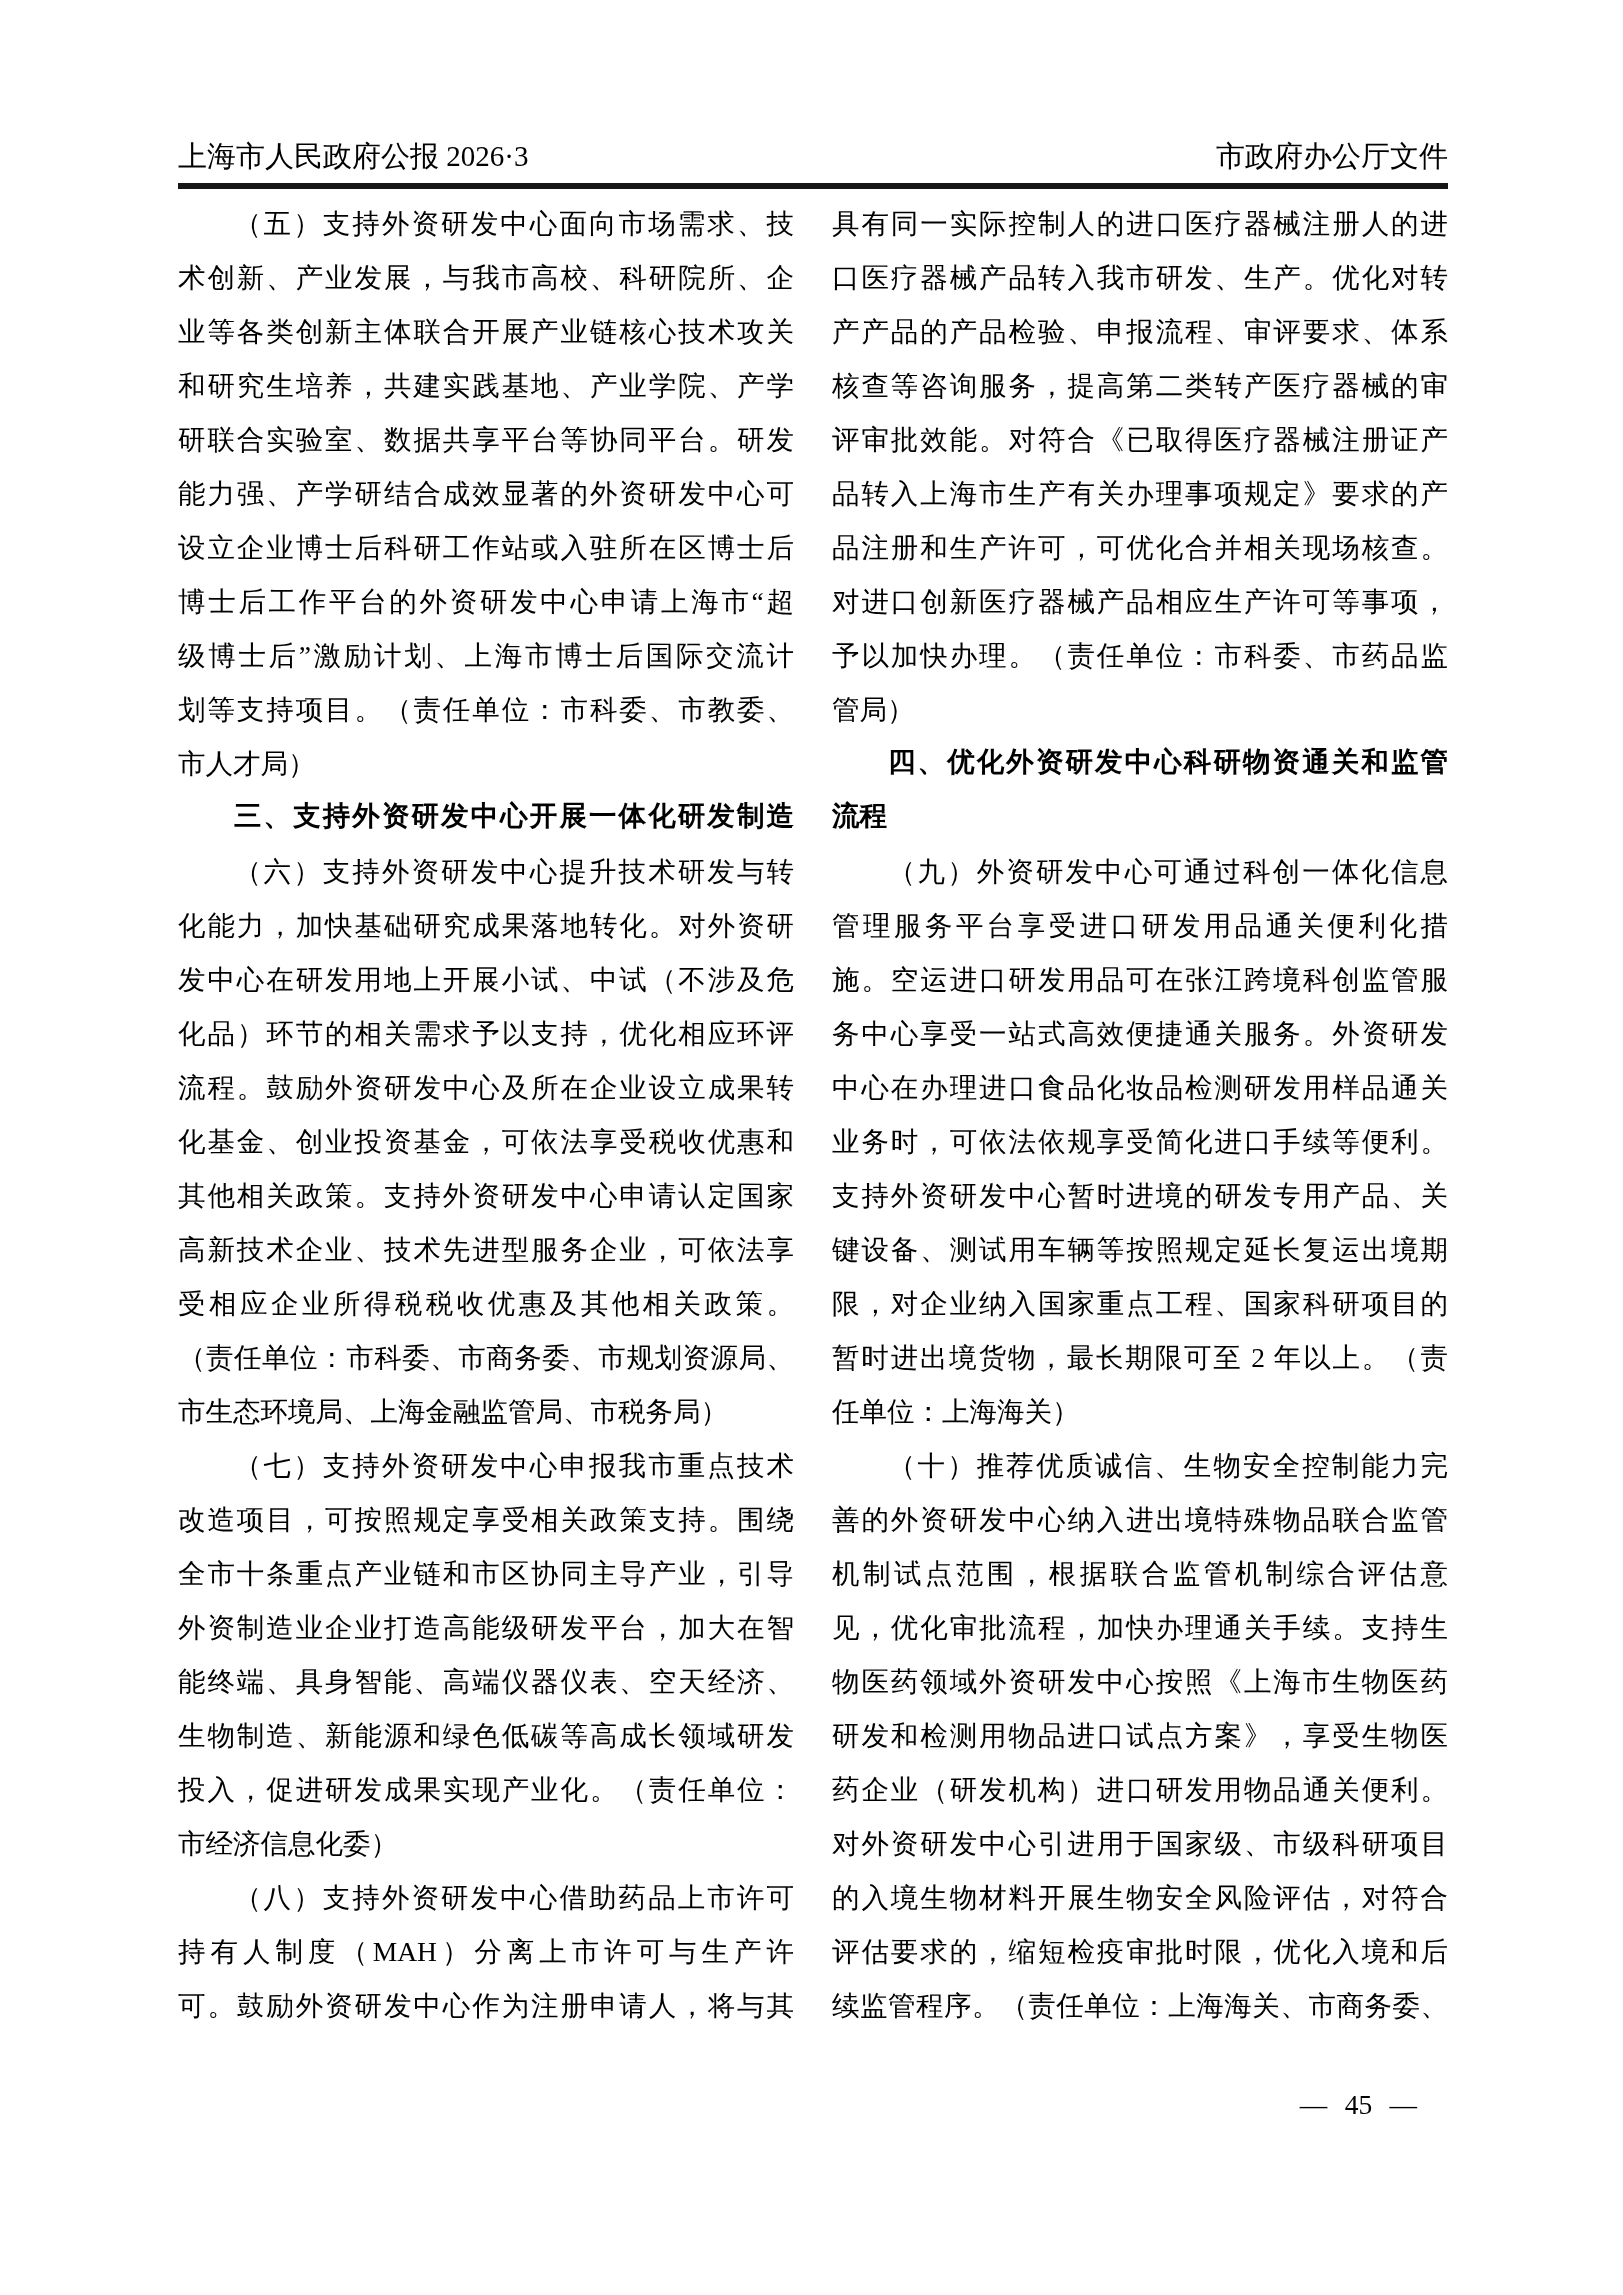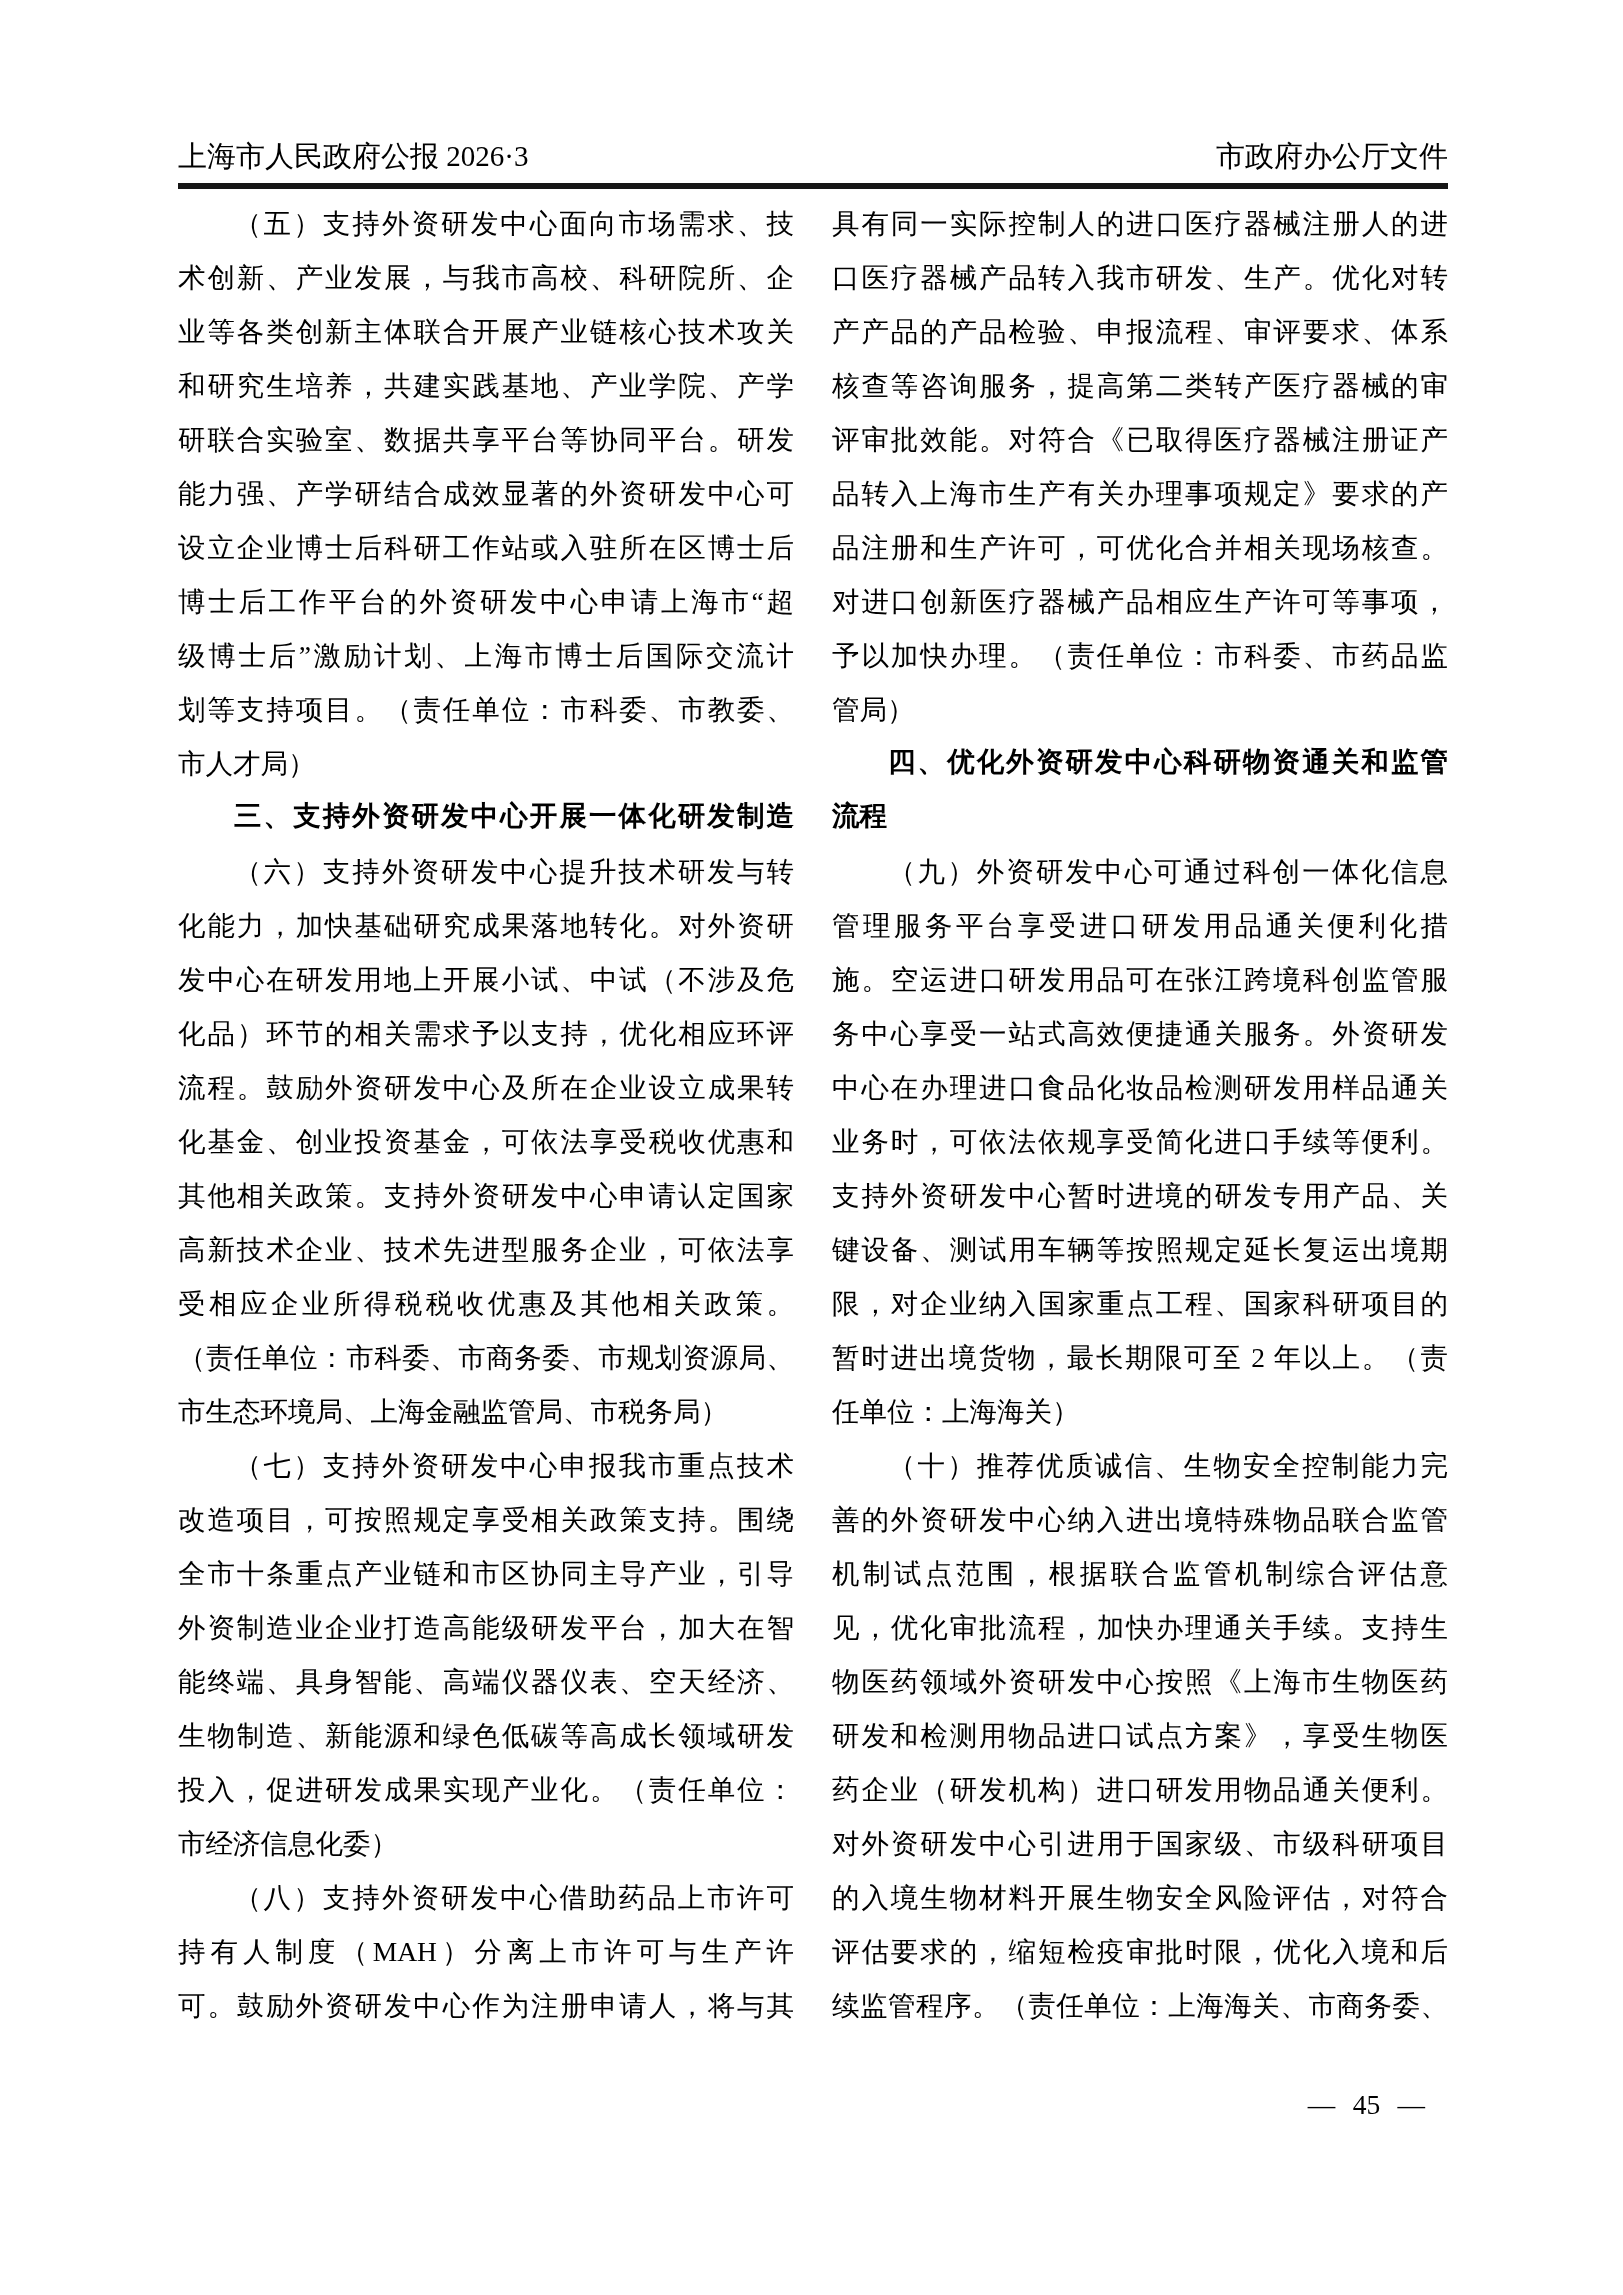--- a/index.html
+++ b/index.html
@@ -55,21 +55,21 @@
     text-justify: inter-character;
   }
   .line.indent { text-indent: 56px; }
   .line.bold {
     font-family: Liberation Mono, monospace;
     font-weight: 700;
   }
   .page-footer {
     position: absolute;
     top: 2089px;
-    right: 198px;
+    right: 206px;
     font-size: 27.5px;
     line-height: 31px;
     word-spacing: 10.5px;
     white-space: nowrap;
   }
 </style>
 </head>
 <body>
 
 <div class="page">

